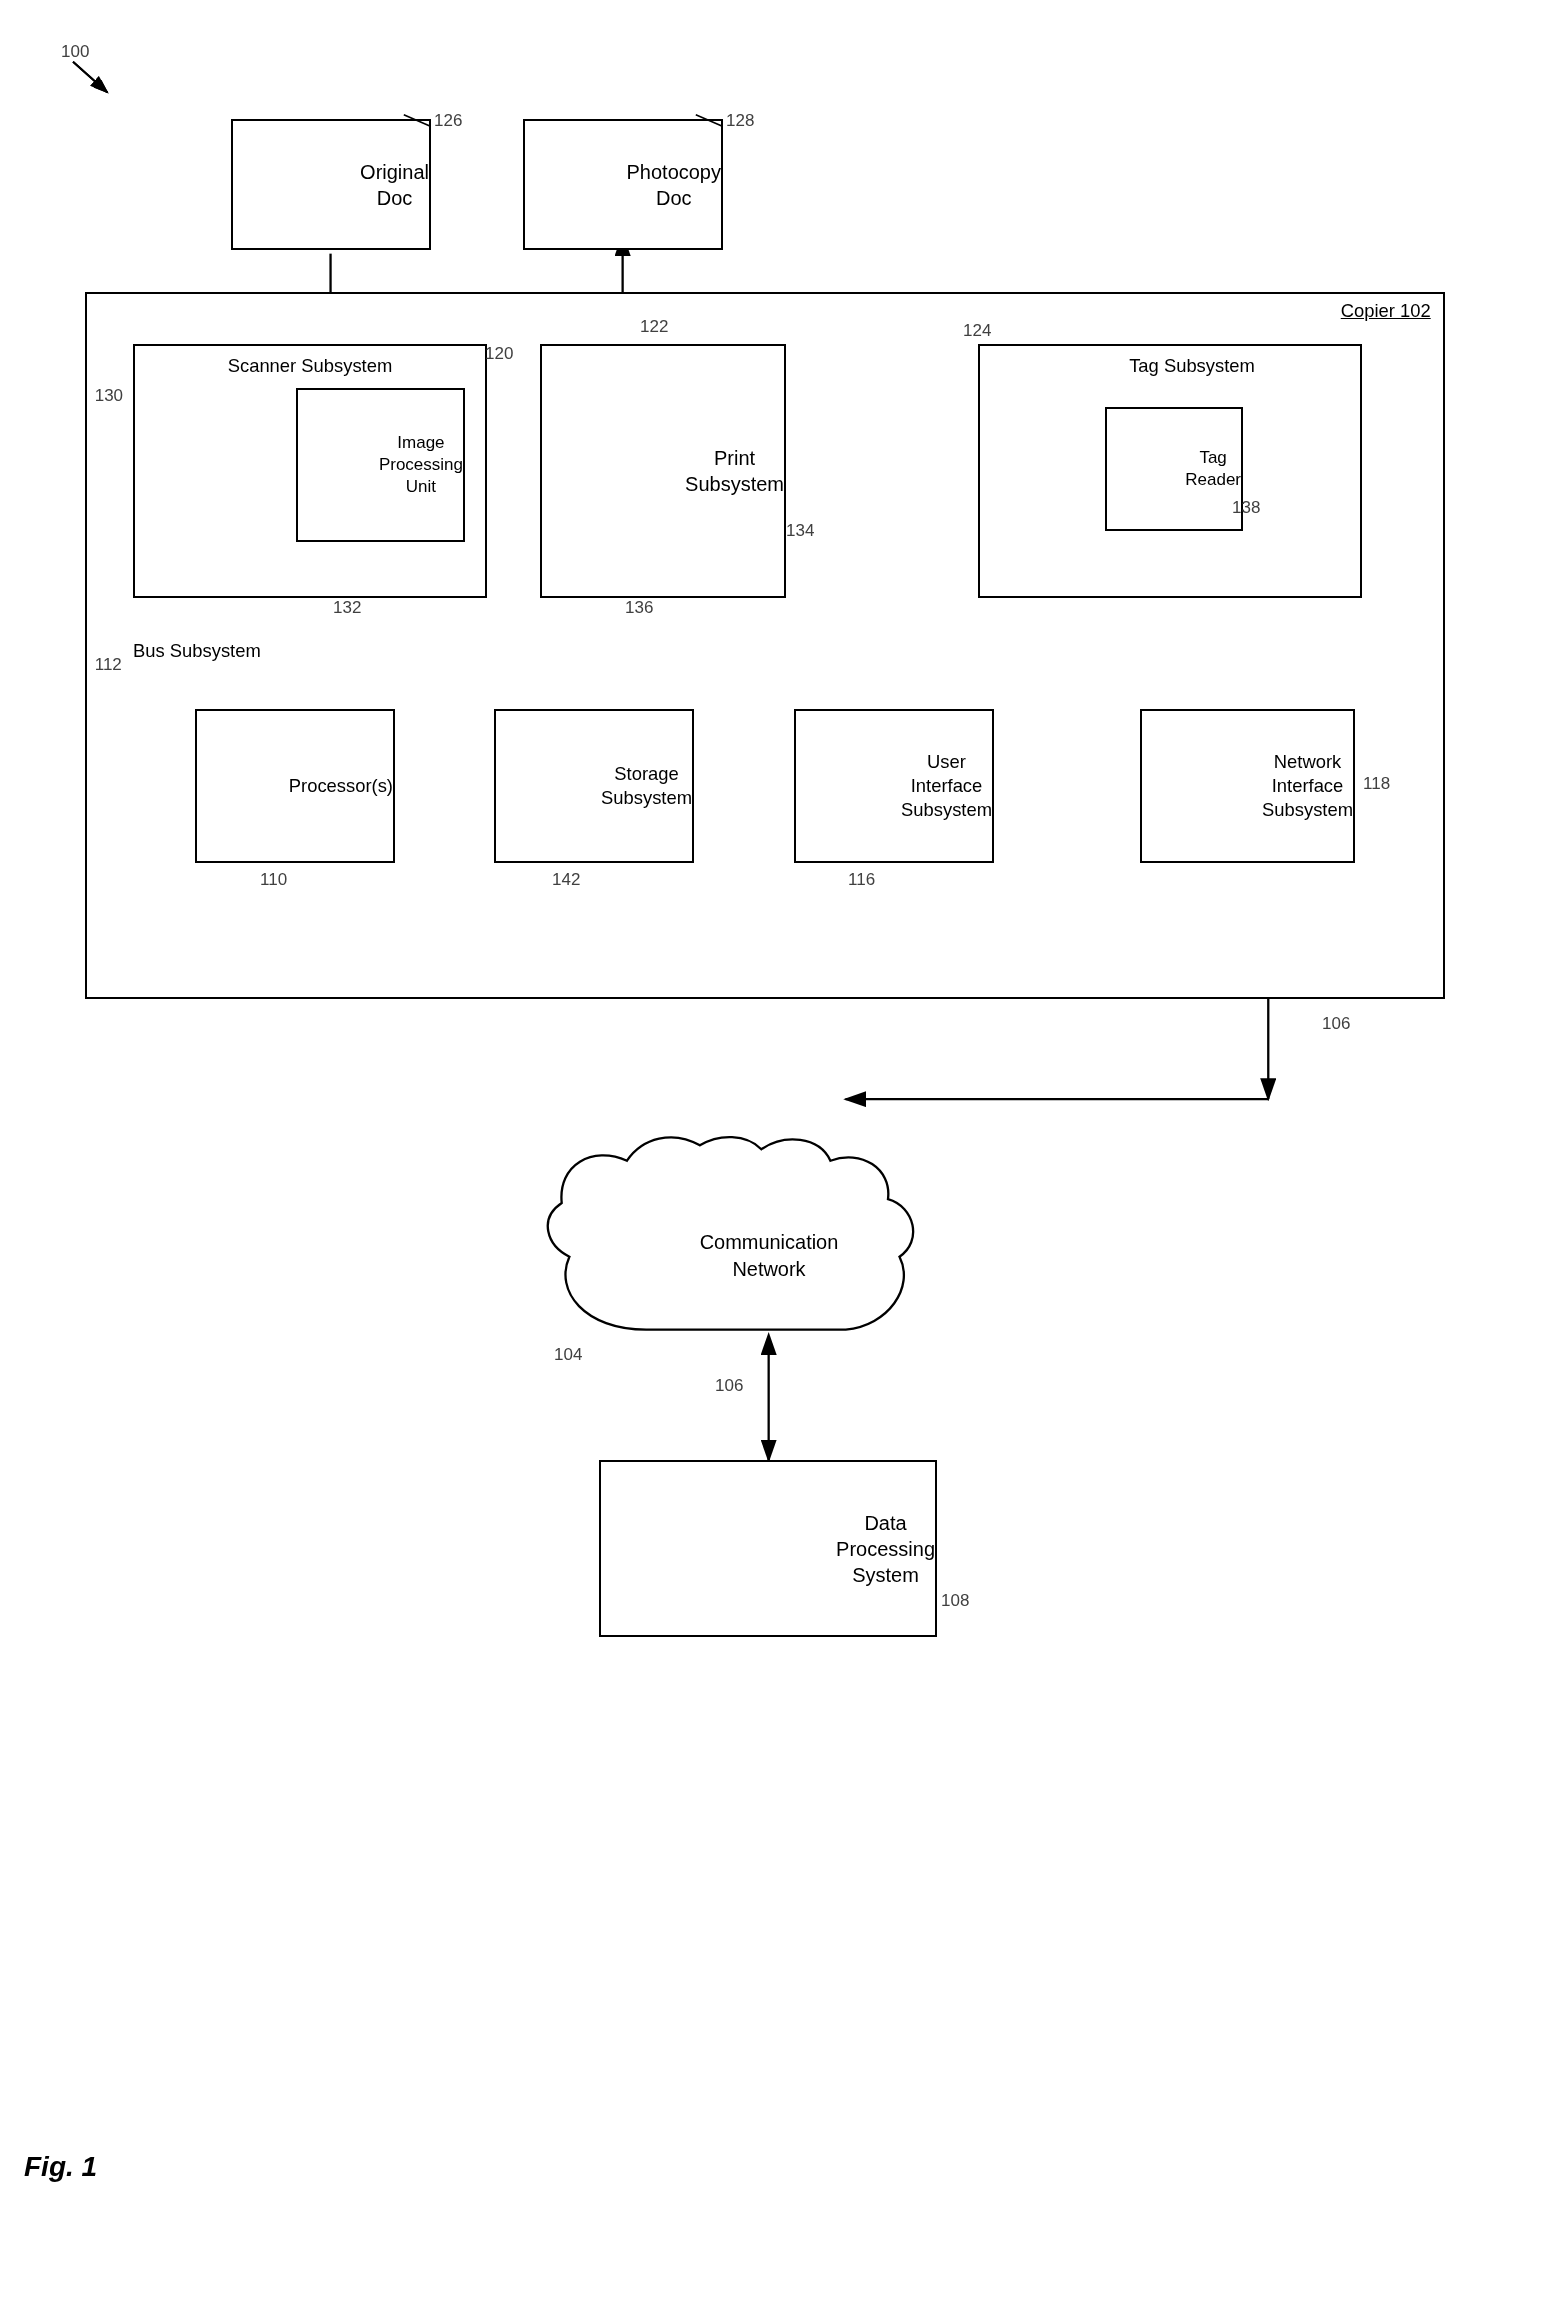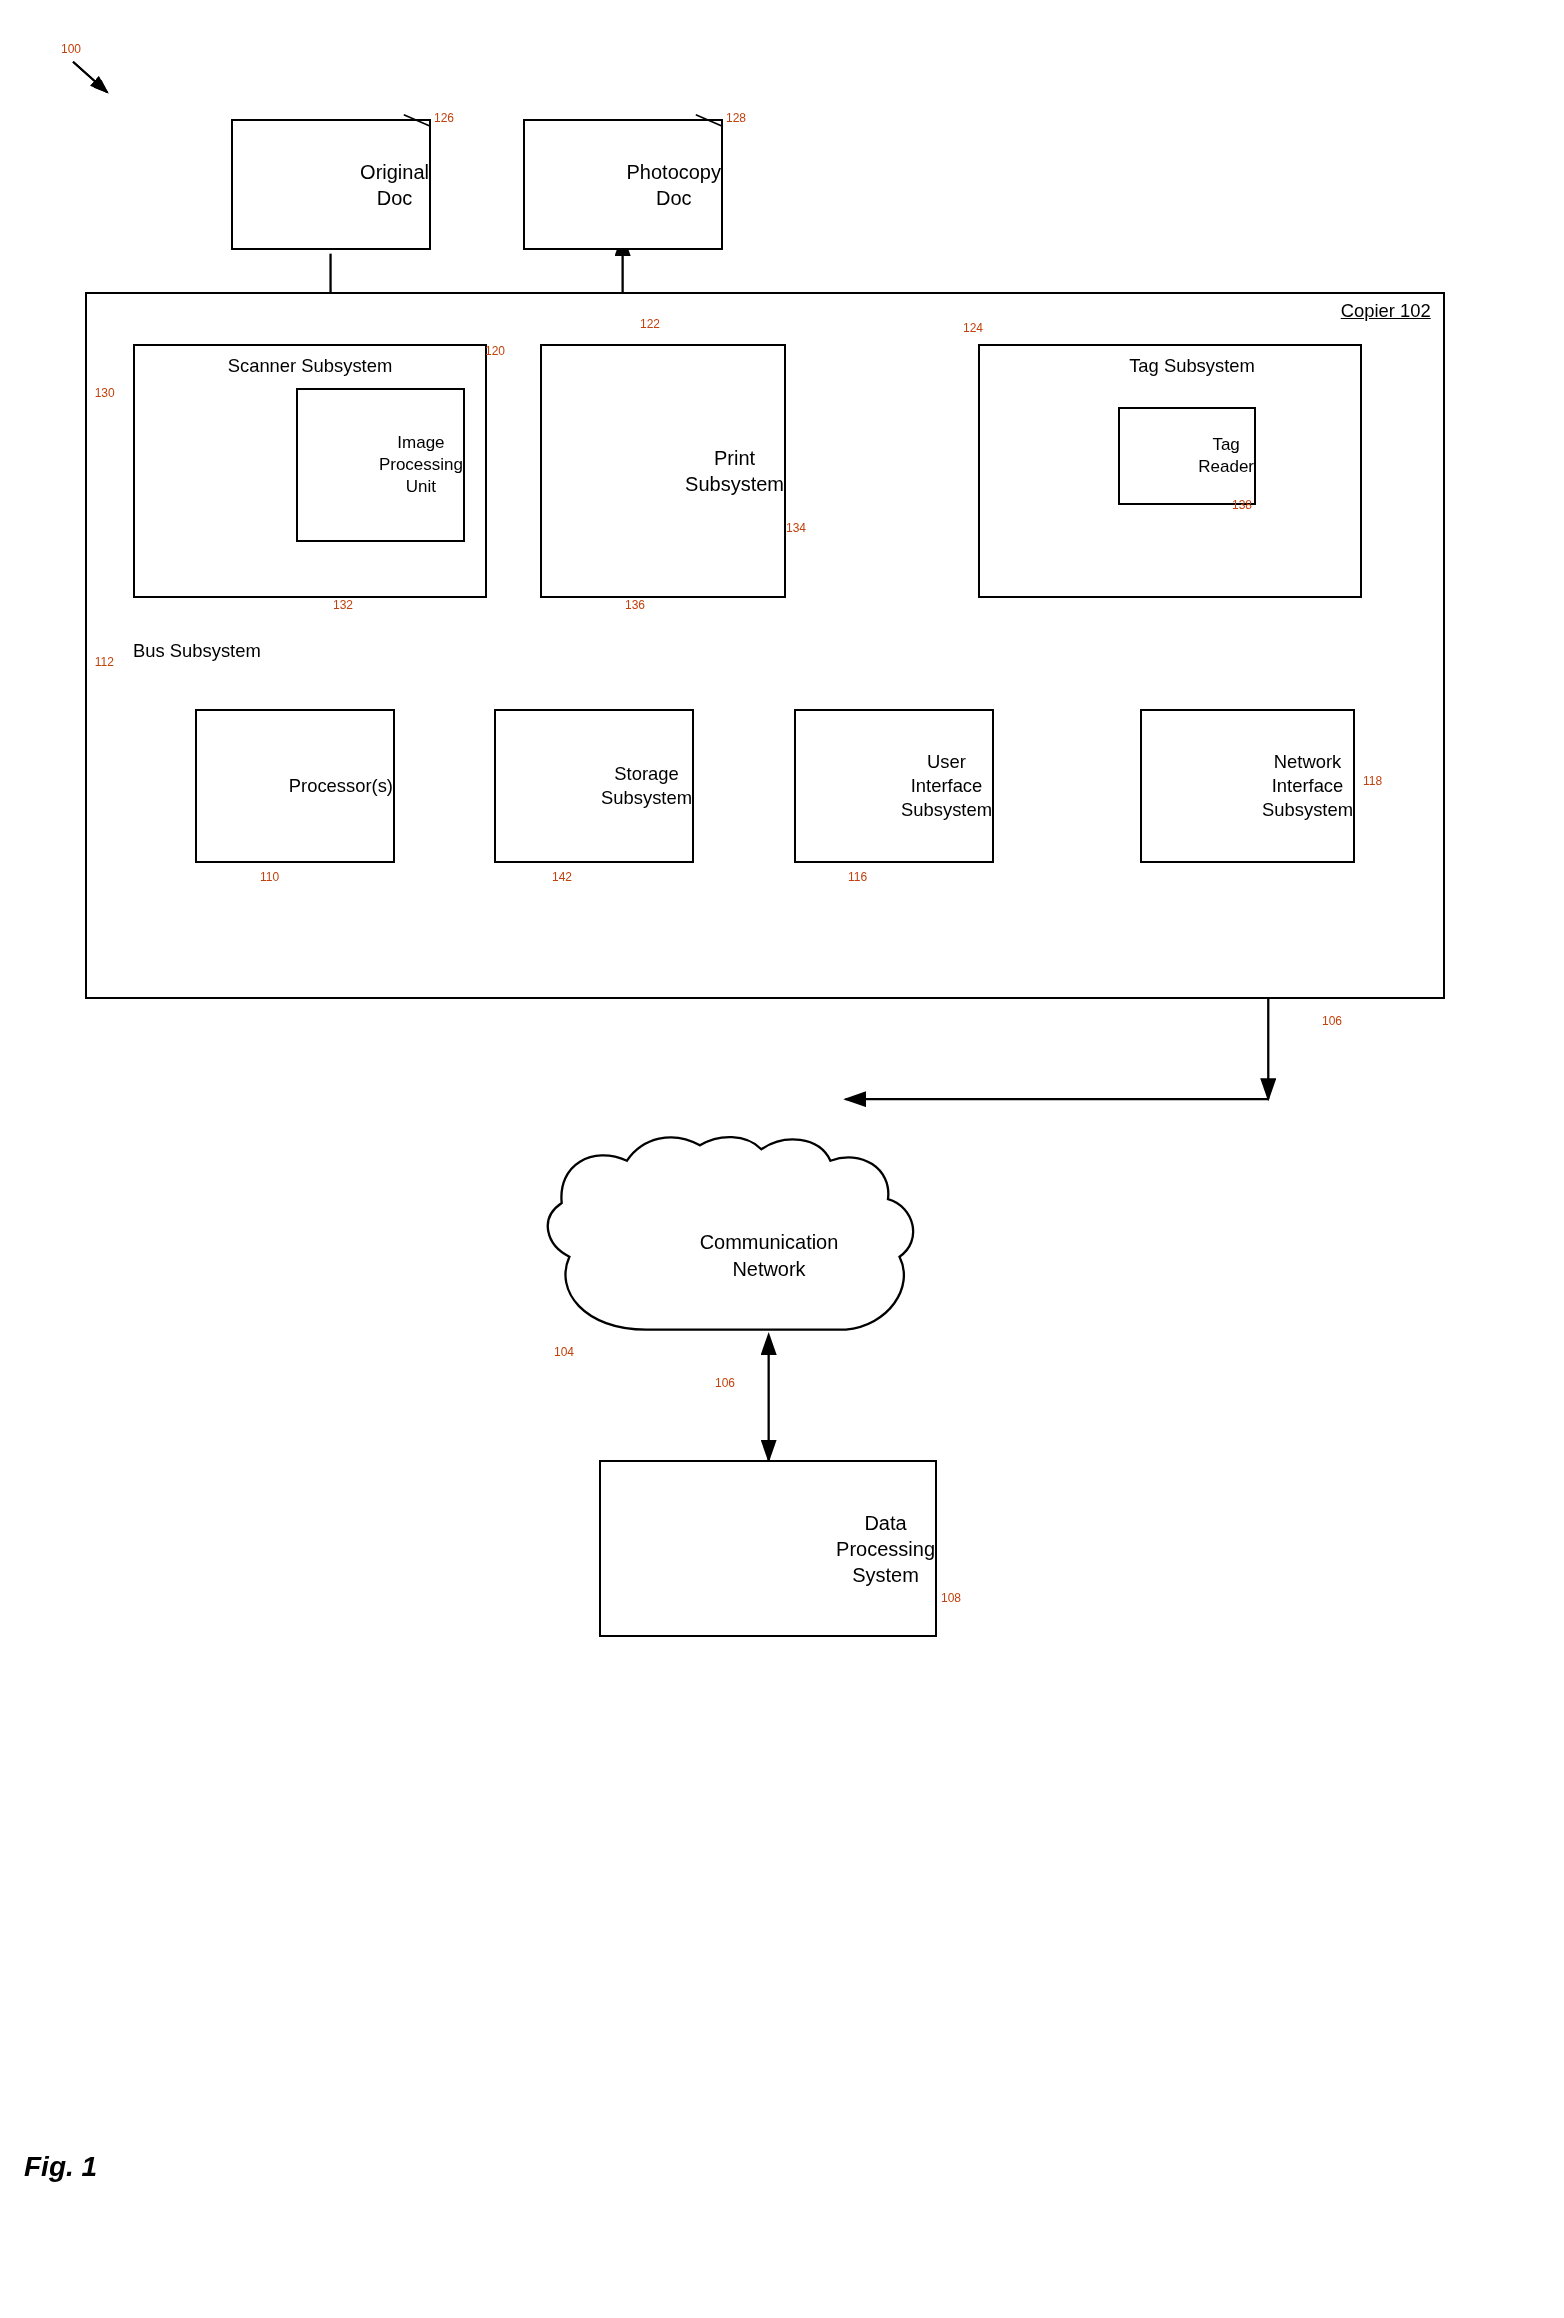--- a/index.html
+++ b/index.html
@@ -14,23 +14,23 @@
 
     .diagram-container {
       position: relative;
       width: 1565px;
       height: 2229px;
     }
 
     
     .ref-label {
       position: absolute;
-      font-size: 12px;
+      font-size: 17px;
       font-weight: normal;
-      color: #c2410c;
+      color: #404040;
     }
 
     
     .box {
       position: absolute;
       border: 2.3px solid #000;
       background: #fff;
       display: flex;
       flex-direction: column;
       align-items: flex-end;
@@ -171,21 +171,21 @@
     </div>
     <div class="ref-label" style="left:553px; top:23px;">122</div>
 
     <div class="ref-label" style="left:699px; top:227px;">134</div>
 
     <div class="ref-label" style="left:538px; top:304px;">136</div>
 
     <div class="box" style="left:891px; top:50px; width:384px; height:254px; font-size:18.4px; border:2.3px solid #000;">
       <div style="position:absolute; top:7.7px; left:0; right:0; text-align:center; font-size:18.4px;margin-left:44px;">Tag Subsystem</div>
 
-      <div class="box" style="position:absolute; left:138px; top:61px; width:138px; height:98px; font-size:17px; border:2.3px solid #000;">
+      <div class="box" style="position:absolute; left:125px; top:61px; width:138px; height:124px; font-size:17px; border:2.3px solid #000;">
         <span>Tag<br>Reader</span>
       </div>
     </div>
     <div class="ref-label" style="left:876px; top:27px;">124</div>
     <div class="ref-label" style="left:1145px; top:204px;">138</div>
 
     <div style="position:absolute; left:46px; top:346px; font-size:18.4px;">Bus Subsystem</div>
     <div class="ref-label" style="left:7.7px; top:361px;">112</div>
 
     <div class="box" style="left:108px; top:415px; width:200px; height:154px; font-size:18.4px; border:2.3px solid #000;">

